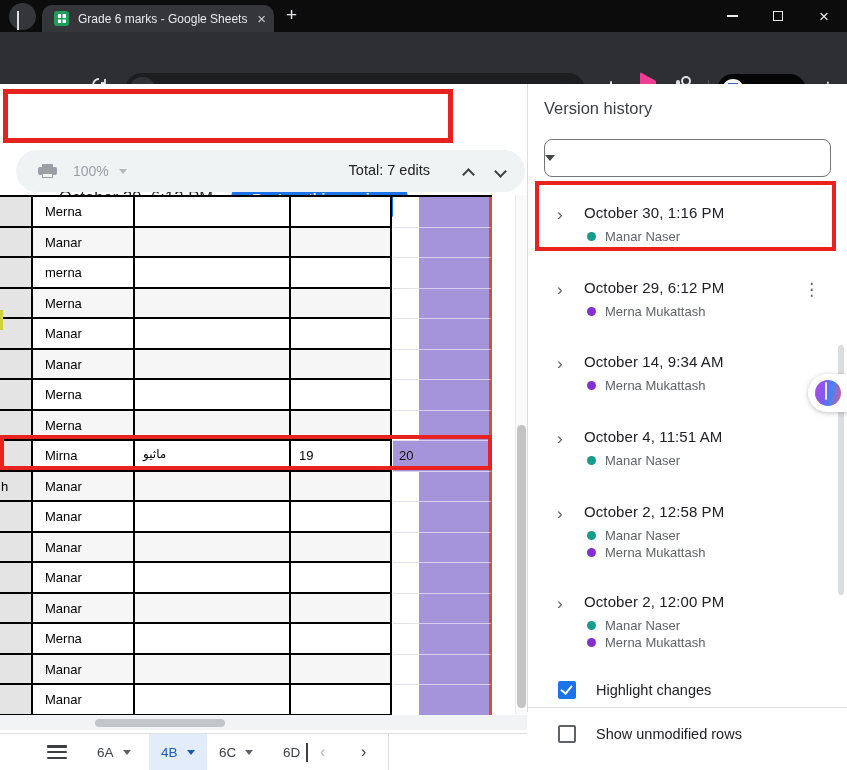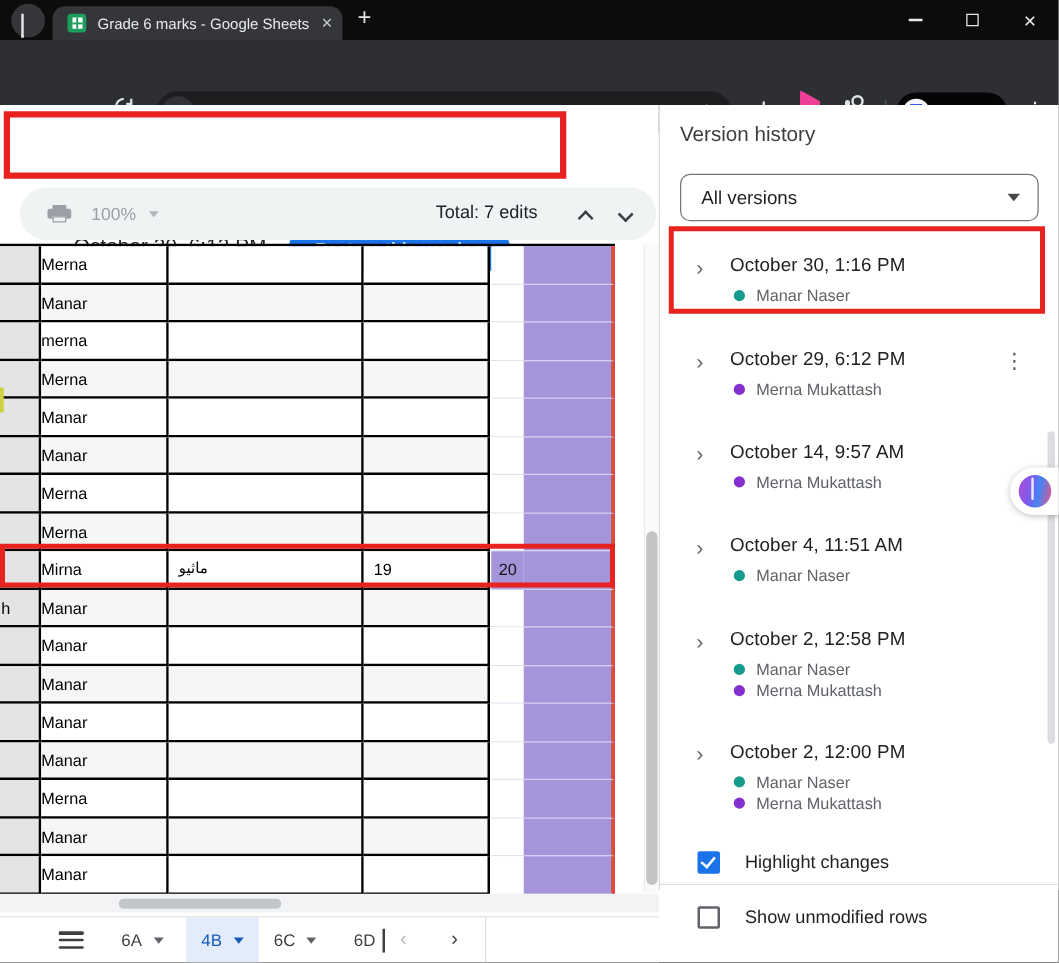--- a/index.html
+++ b/index.html
@@ -72,21 +72,21 @@
   .edits-total { position:absolute; right:95px; top:12px; font-size:14.5px; color:#202124; }
   .chev-ctl { position:absolute; top:17px; width:9px; height:9px; border-right:2px solid #3c4043; border-bottom:2px solid #3c4043; }
   .chev-up { transform:rotate(-135deg); right:52px; top:20px; }
   .chev-dn { transform:rotate(45deg); right:20px; }
 
   
   .grid { position:absolute; left:0; top:111px; width:492px; border-top:2px solid #000; }
   .grow { display:flex; height:30.5px; }
   .grow.shade .cB,.grow.shade .cC,.grow.shade .cD { background:#f6f6f6; }
   .cA { width:33px; background:#e4e4e4; border-right:2px solid #000; border-bottom:2px solid #000; font-size:13px; color:#000; padding:7px 0 0 1px; }
-  .cB { width:102px; border-right:2px solid #000; border-bottom:2px solid #000; font-size:13px; color:#000; padding:7px 0 0 0; background:#fff; }
+  .cB { width:102px; border-right:2px solid #000; border-bottom:2px solid #000; font-size:13px; color:#000; padding:7px 0 0 12px; background:#fff; }
   .cC { width:156px; border-right:2px solid #000; border-bottom:2px solid #000; font-size:12px; color:#000; padding:6px 0 0 8px; background:#fff; }
   .cD { width:101px; border-right:2px solid #000; border-bottom:2px solid #000; font-size:13px; color:#000; padding:7px 0 4px 8px; background:#fff; }
   .cE { width:26px; background:#fff; border-bottom:1px solid #e4e2ef; margin-left:1px; }
   .cF { width:73px; background:#a594d9; border-bottom:1px solid rgba(255,255,255,.55); border-right:3px solid #df4a35; font-size:13px; color:#111; padding:7px 0 0 5px; }
   .grow.hl .cE { background:#a594d9; border-bottom-color:rgba(255,255,255,.55); font-size:13px; color:#111; padding:7px 0 0 6px; }
   .yellow-sliver { position:absolute; left:0; top:226px; width:3px; height:20px; background:#cfd23f; }
 
   .vscroll-track { position:absolute; right:0; top:111px; width:12px; height:519px; background:#fafafa; border-left:1px solid #ececec; }
   .vscroll-thumb { position:absolute; right:1px; top:341px; width:9px; height:283px; background:#c4c4c4; border-radius:5px; }
   .hscroll-track { position:absolute; left:0; top:631px; width:527px; height:15px; background:#f1f3f4; }
@@ -383,21 +383,20 @@
       <span class="snav" style="left:320px;color:#b6b9bd;">‹</span>
       <span class="snav" style="left:361px;color:#3c4043;">›</span>
       <span class="sheetbar-divider"></span>
     </div>
   </div>
 
   <div class="sidebar">
     <div class="sb-title">Version history</div>
 
     <div class="sb-filter">
-      <span class="sb-filter-label">All versions</span>
       <span class="caret"></span>
     </div>
 
     <div class="ventry" style="top:120px;">
       <span class="vchev">›</span>
       <span class="vdate">October 30, 1:16 PM</span>
       <div class="vauthors">
           <div class="author-line">
             <span class="adot teal"></span>
             <span class="aname">Manar Naser</span>
@@ -412,21 +411,21 @@
       <div class="vauthors">
           <div class="author-line">
             <span class="adot purple"></span>
             <span class="aname">Merna Mukattash</span>
           </div>
         </div>
     </div>
 
     <div class="ventry" style="top:269px;">
       <span class="vchev">›</span>
-      <span class="vdate">October 14, 9:57 AM</span>
+      <span class="vdate">October 14, 9:34 AM</span>
       <div class="vauthors">
           <div class="author-line">
             <span class="adot purple"></span>
             <span class="aname">Merna Mukattash</span>
           </div>
         </div>
     </div>
 
     <div class="ventry" style="top:344px;">
       <span class="vchev">›</span>

